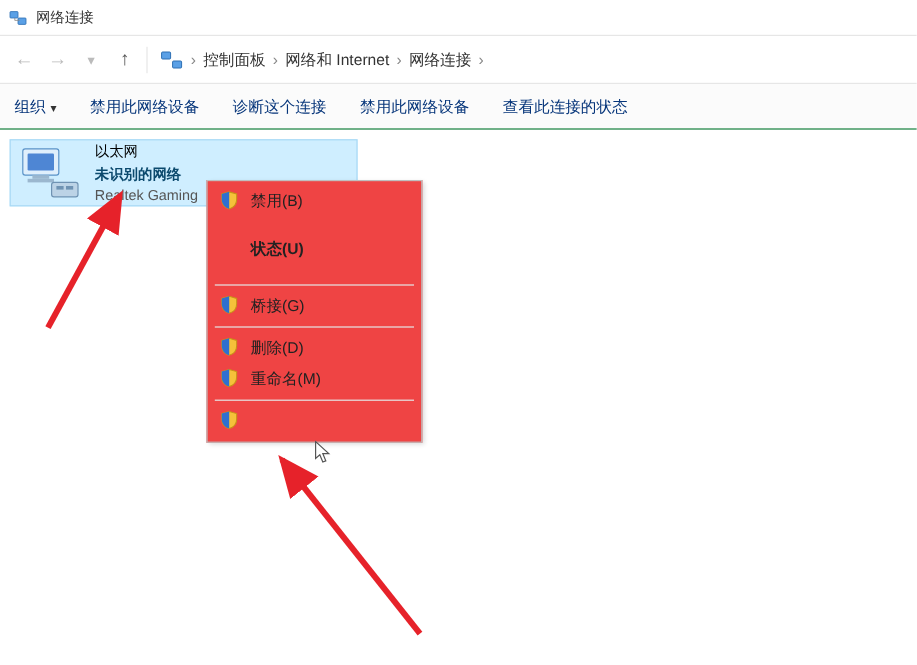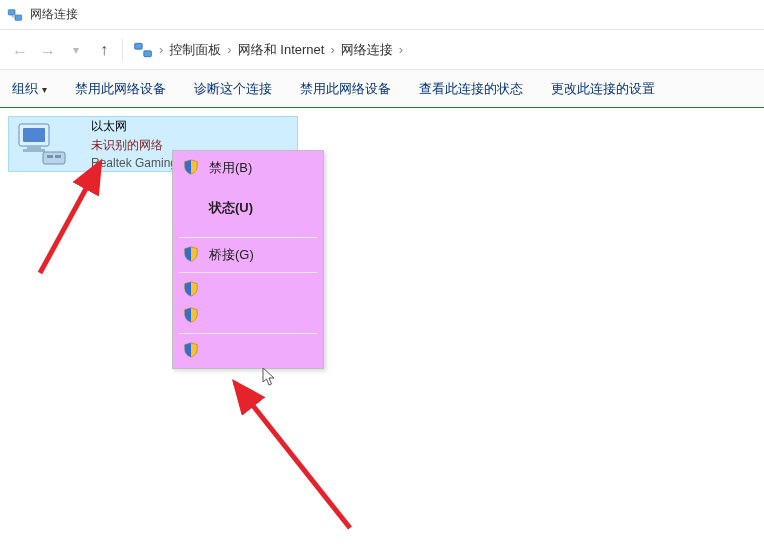--- a/index.html
+++ b/index.html
@@ -20,27 +20,27 @@
 
     
     .toolbar { height: 38px; display: flex; align-items: center; gap: 28px; padding: 0 12px; border-bottom: 1px solid #15803d; background: #fbfbfb; }
     .toolbar .tool { color: #06357a; font-size: 13px; }
     .tool.dd::after { content: "▾"; font-size: 10px; margin-left: 4px; color: #333; }
 
     
     .content { position: relative; height: calc(554px - 30px - 40px - 38px); padding: 8px; }
     .conn-card { position: absolute; left: 8px; top: 8px; width: 290px; height: 56px; background: #cfeeff; border: 1px solid #a8d9f5; display: flex; align-items: center; padding: 4px 6px; }
     .conn-icon { width: 52px; height: 44px; flex: 0 0 auto; }
-    .conn-texts { margin-left: 24px; display: flex; flex-direction: column; gap: 2px; font-size: 12px; overflow: hidden; }
+    .conn-texts { margin-left: 12px; display: flex; flex-direction: column; gap: 2px; font-size: 12px; overflow: hidden; }
     .conn-texts .name { color: #000; }
-    .conn-texts .sub1 { color: #7f1d1d; }
+    .conn-texts .sub1 { color: #0c4a6e; font-weight: bold; }
     .conn-texts .sub2 { color: #555; white-space: nowrap; }
 
     
-    .ctx { position: absolute; left: 172px; top: 42px; width: 152px; background: #f0abfc; border: 1px solid #bfbfbf; box-shadow: 2px 2px 4px rgba(0,0,0,0.15); padding: 4px 0; }
+    .ctx { position: absolute; left: 172px; top: 42px; width: 180px; background: #ef4444; border: 1px solid #bfbfbf; box-shadow: 2px 2px 4px rgba(0,0,0,0.15); padding: 4px 0; }
     .ctx .item { display: flex; align-items: center; height: 26px; padding: 0 10px; font-size: 13px; color: #222; }
     .ctx .item .icon { width: 18px; height: 18px; margin-right: 8px; flex: 0 0 18px; }
     .ctx .item .label { flex: 1; }
     .ctx .item.bold .label { font-weight: 700; margin-top: 28px; }
     .ctx .sep-line { height: 1px; background: #e5e5e5; margin: 4px 6px; }
 
     
     .shield { display:inline-block; }
 
     
@@ -85,21 +85,20 @@
     <span class="sep">›</span>
   </div>
 </div>
 
 <div class="toolbar">
   <span class="tool dd">组织</span>
   <span class="tool">禁用此网络设备</span>
   <span class="tool">诊断这个连接</span>
   <span class="tool">禁用此网络设备</span>
   <span class="tool">查看此连接的状态</span>
-  <span class="tool">更改此连接的设置</span>
 </div>
 
 <div class="content">
 
   <div class="conn-card">
     <span class="conn-icon">
       <svg viewBox="0 0 52 44" width="52" height="44">
         <rect x="4" y="2" width="30" height="22" rx="2" fill="#dfeffc" stroke="#5a93c8"></rect>
         <rect x="8" y="6" width="22" height="14" rx="1" fill="#4e86d4"></rect>
         <rect x="12" y="24" width="14" height="3" fill="#9bb7cf"></rect>
@@ -144,28 +143,30 @@
       <span class="label">桥接(G)</span>
     </div>
     <div class="sep-line"></div>
     <div class="item">
       <span class="icon shield">
         <svg viewBox="0 0 18 18" width="16" height="16">
             <path d="M9 1l7 2v5c0 5-3.5 8-7 9-3.5-1-7-4-7-9V3l7-2z" fill="#f5c13a" stroke="#c79317"></path>
             <path d="M9 1v16C5.5 16 2 13 2 8V3l7-2z" fill="#2f6fd0"></path>
           </svg>
       </span>
-    </div>
-    <div class="item">
-      <span class="icon shield">
-        <svg viewBox="0 0 18 18" width="16" height="16">
-            <path d="M9 1l7 2v5c0 5-3.5 8-7 9-3.5-1-7-4-7-9V3l7-2z" fill="#f5c13a" stroke="#c79317"></path>
-            <path d="M9 1v16C5.5 16 2 13 2 8V3l7-2z" fill="#2f6fd0"></path>
-          </svg>
-      </span>
+      <span class="label">删除(D)</span>
+    </div>
+    <div class="item">
+      <span class="icon shield">
+        <svg viewBox="0 0 18 18" width="16" height="16">
+            <path d="M9 1l7 2v5c0 5-3.5 8-7 9-3.5-1-7-4-7-9V3l7-2z" fill="#f5c13a" stroke="#c79317"></path>
+            <path d="M9 1v16C5.5 16 2 13 2 8V3l7-2z" fill="#2f6fd0"></path>
+          </svg>
+      </span>
+      <span class="label">重命名(M)</span>
     </div>
     <div class="sep-line"></div>
     <div class="item">
       <span class="icon shield">
         <svg viewBox="0 0 18 18" width="16" height="16">
             <path d="M9 1l7 2v5c0 5-3.5 8-7 9-3.5-1-7-4-7-9V3l7-2z" fill="#f5c13a" stroke="#c79317"></path>
             <path d="M9 1v16C5.5 16 2 13 2 8V3l7-2z" fill="#2f6fd0"></path>
           </svg>
       </span>
     </div>

